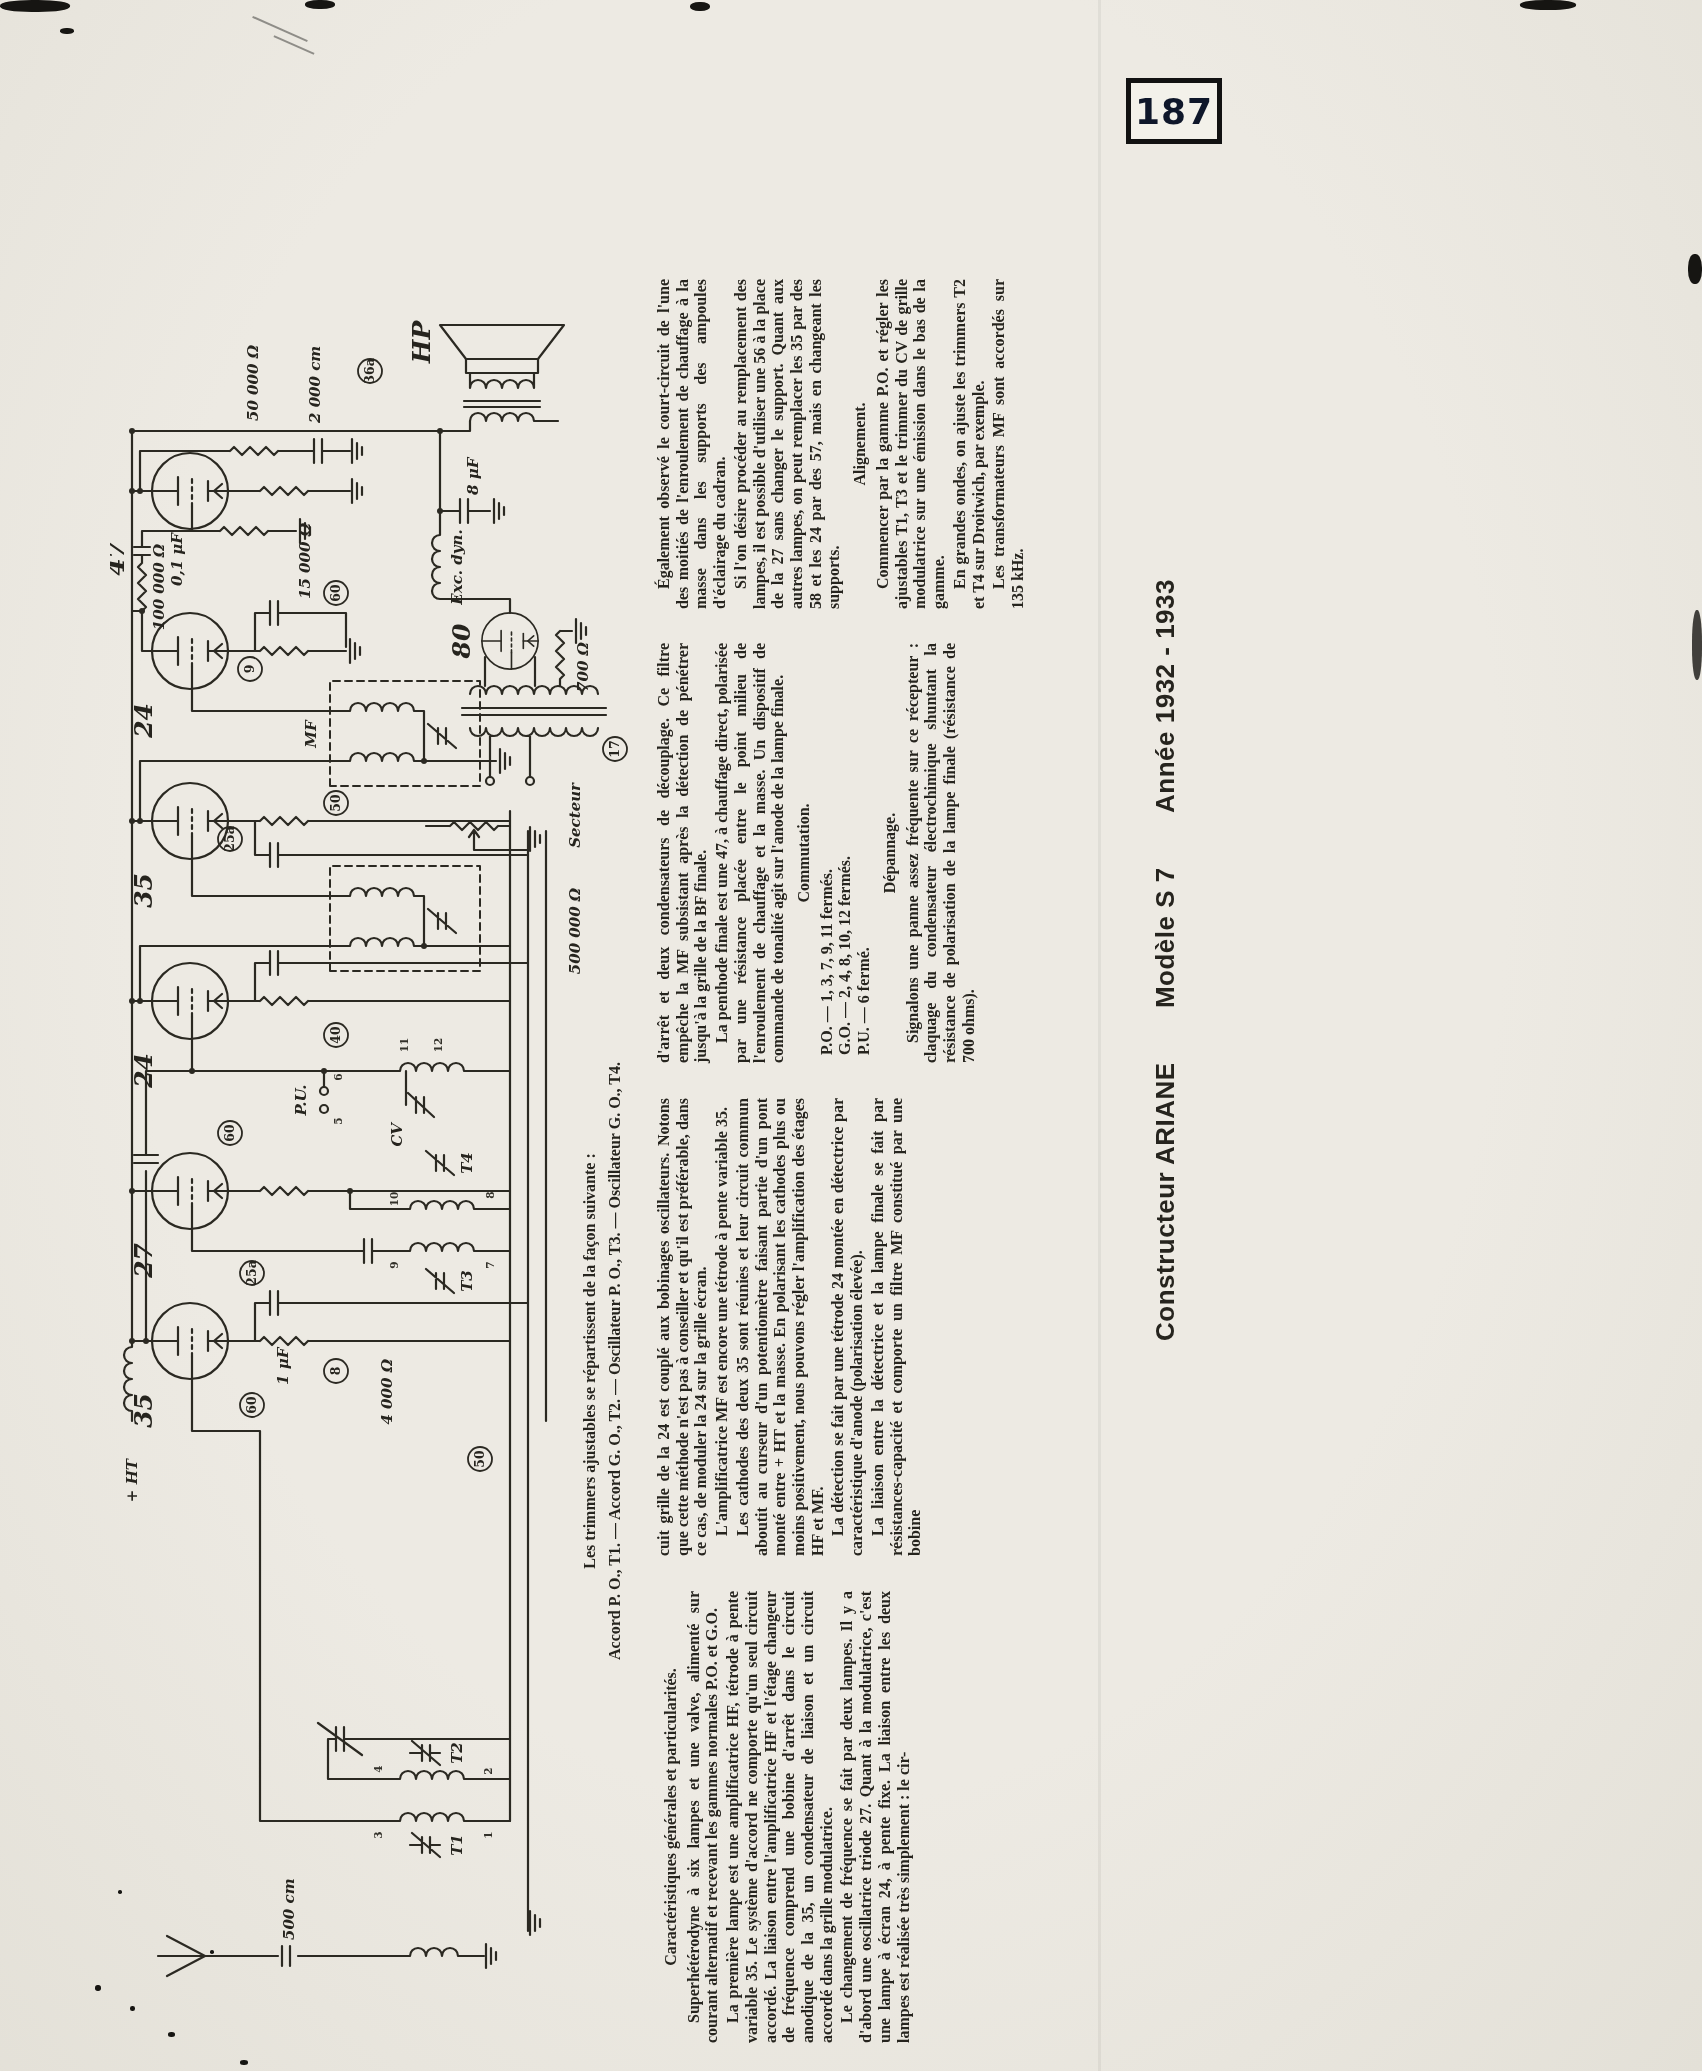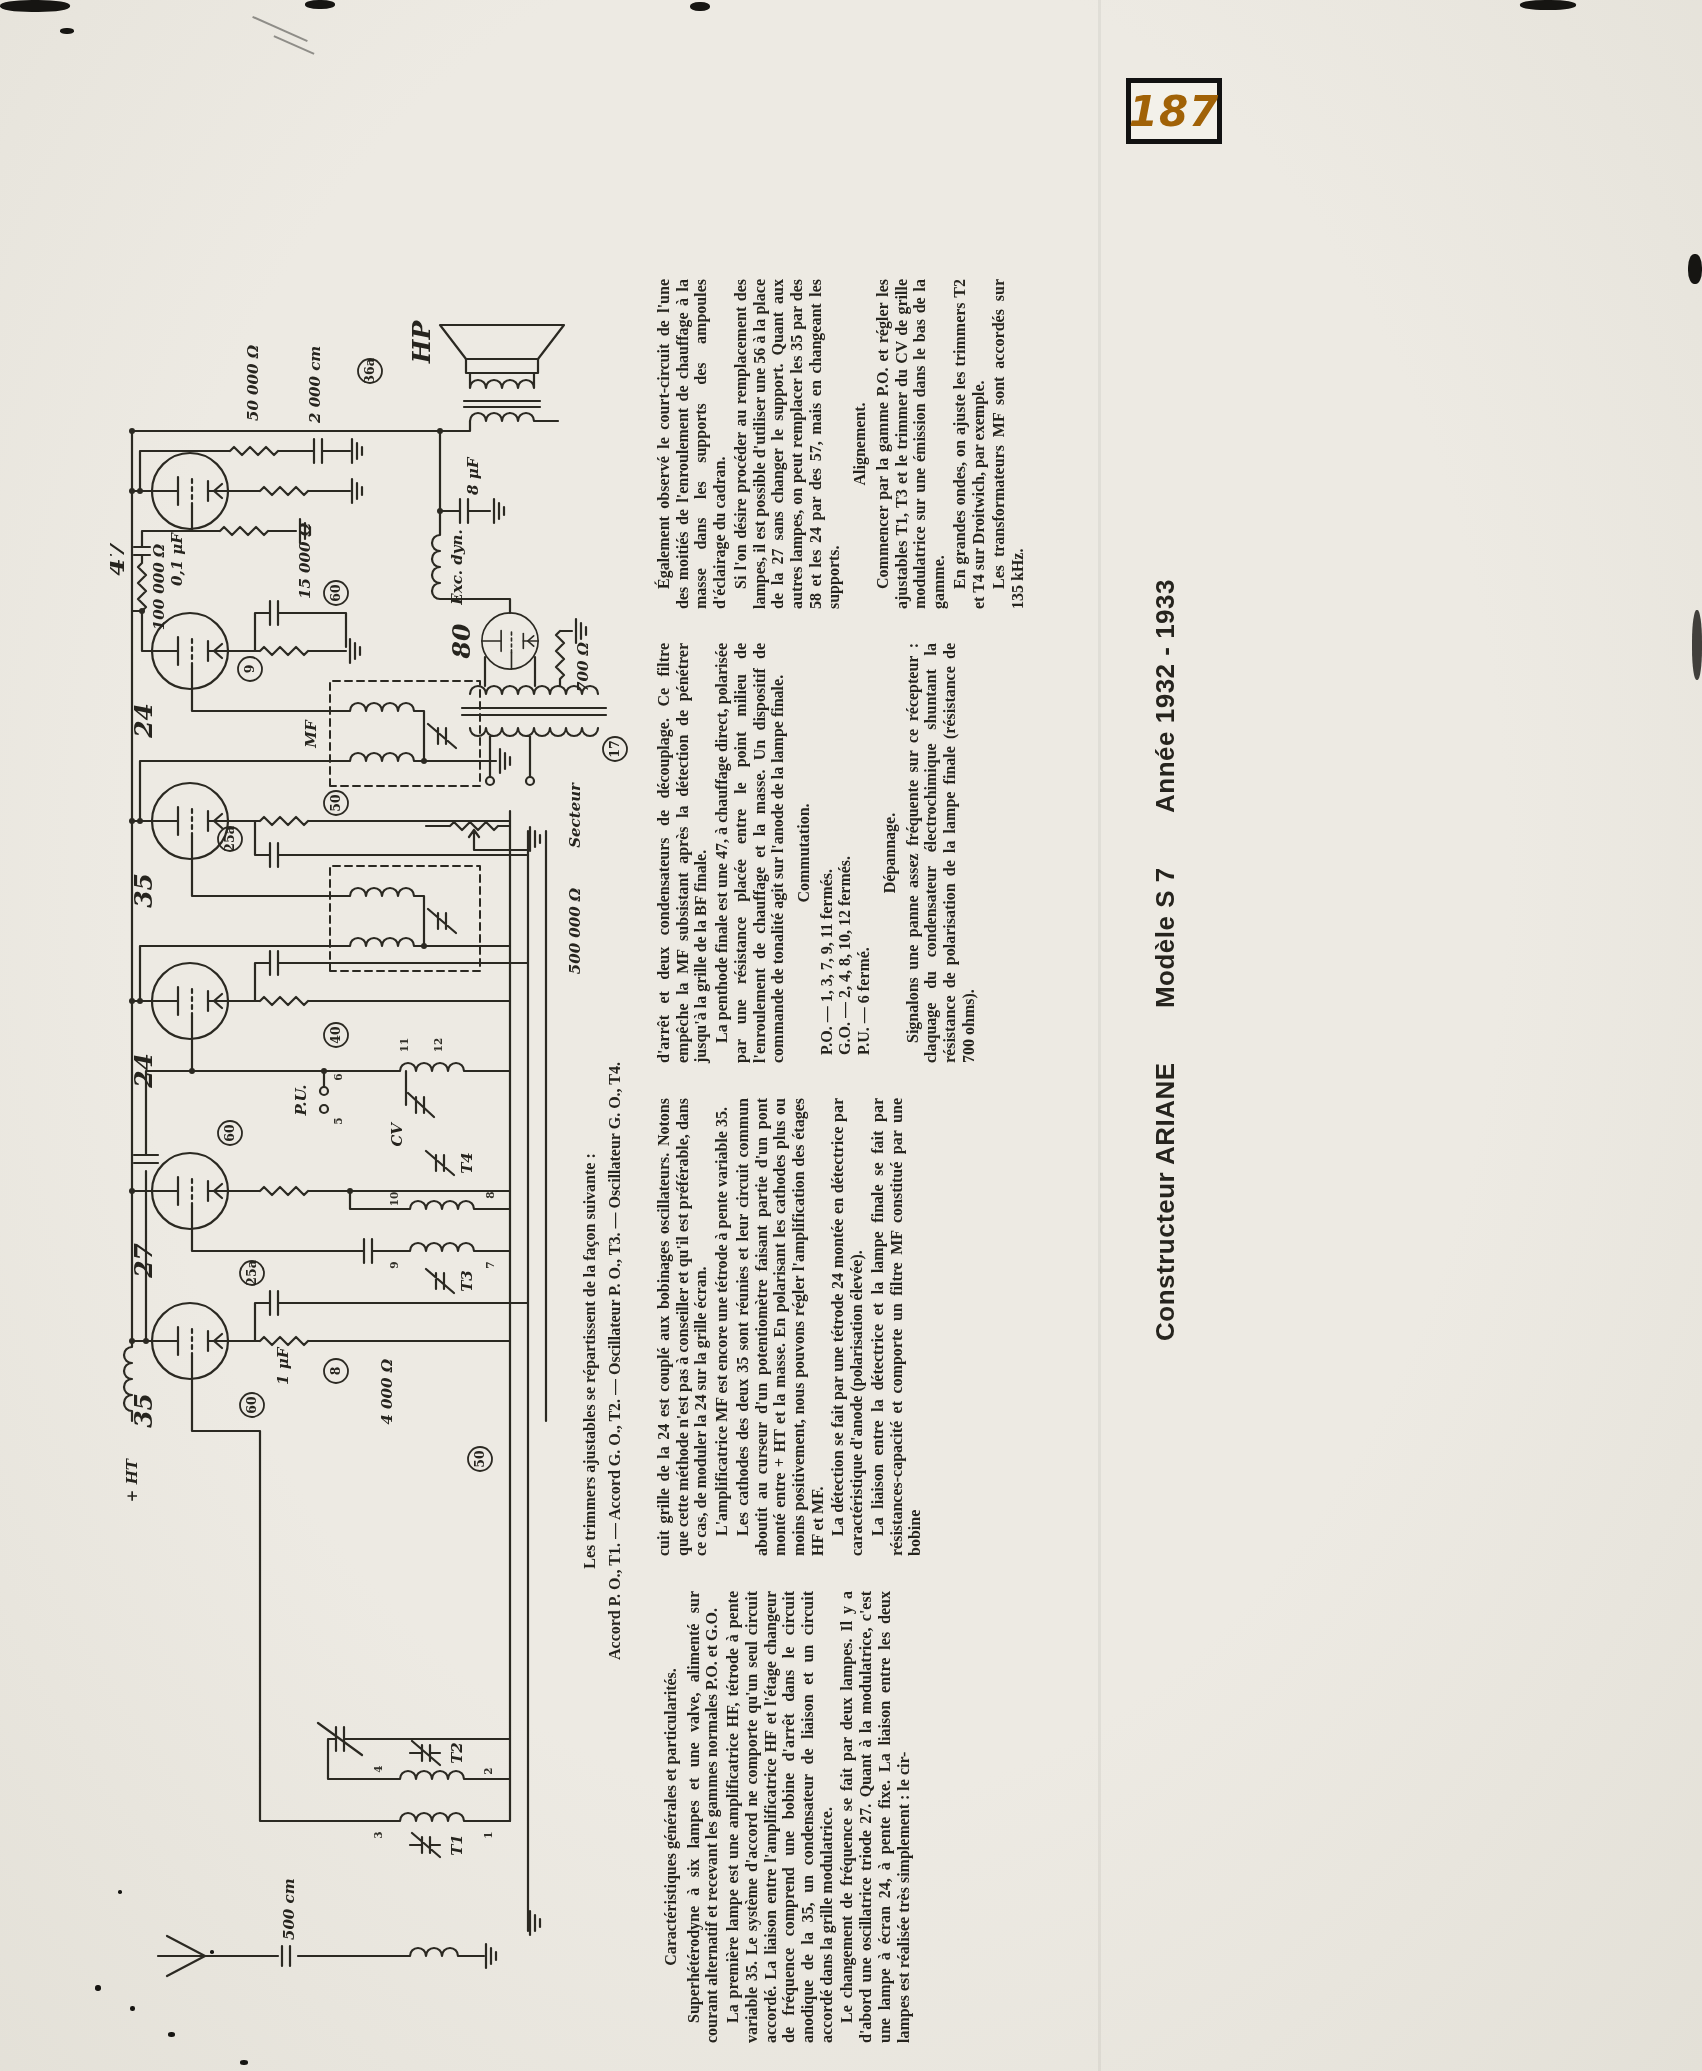--- a/index.html
+++ b/index.html
@@ -32,21 +32,21 @@
   .col p.ni{text-indent:0;}
   .col p.h{text-align:center;text-indent:0;margin:7px 0 4px 0;}
   .col p.li{text-indent:8px;margin:0;text-align:left;}
   
   .footer{position:absolute;left:730px;top:1150px;width:762px;display:flex;
     justify-content:space-between;align-items:baseline;
     font-family:"Liberation Sans", sans-serif;font-weight:700;font-size:26px;letter-spacing:.5px;}
   
   .stamp{position:absolute;left:1126px;top:78px;width:86px;height:56px;border:5px solid #121212;
     background:#f3f1ea;display:flex;align-items:center;justify-content:center;
-    font-family:"DejaVu Sans", sans-serif;font-weight:700;font-size:42px;color:#a16207;letter-spacing:1px;z-index:5;font-style:italic;}
+    font-family:"DejaVu Sans", sans-serif;font-weight:700;font-size:36px;color:#0f172a;letter-spacing:1px;z-index:5;}
   
   .art{position:absolute;background:#161512;border-radius:45%;z-index:4;}
   .crease{position:absolute;left:1098px;top:0;width:3px;height:2071px;background:rgba(0,0,0,0.05);z-index:3;}
   .pencil{position:absolute;height:2px;background:rgba(30,30,28,0.45);transform:rotate(24deg);z-index:4;}
 </style>
 </head>
 <body>
 
 <div class="screen">
 

